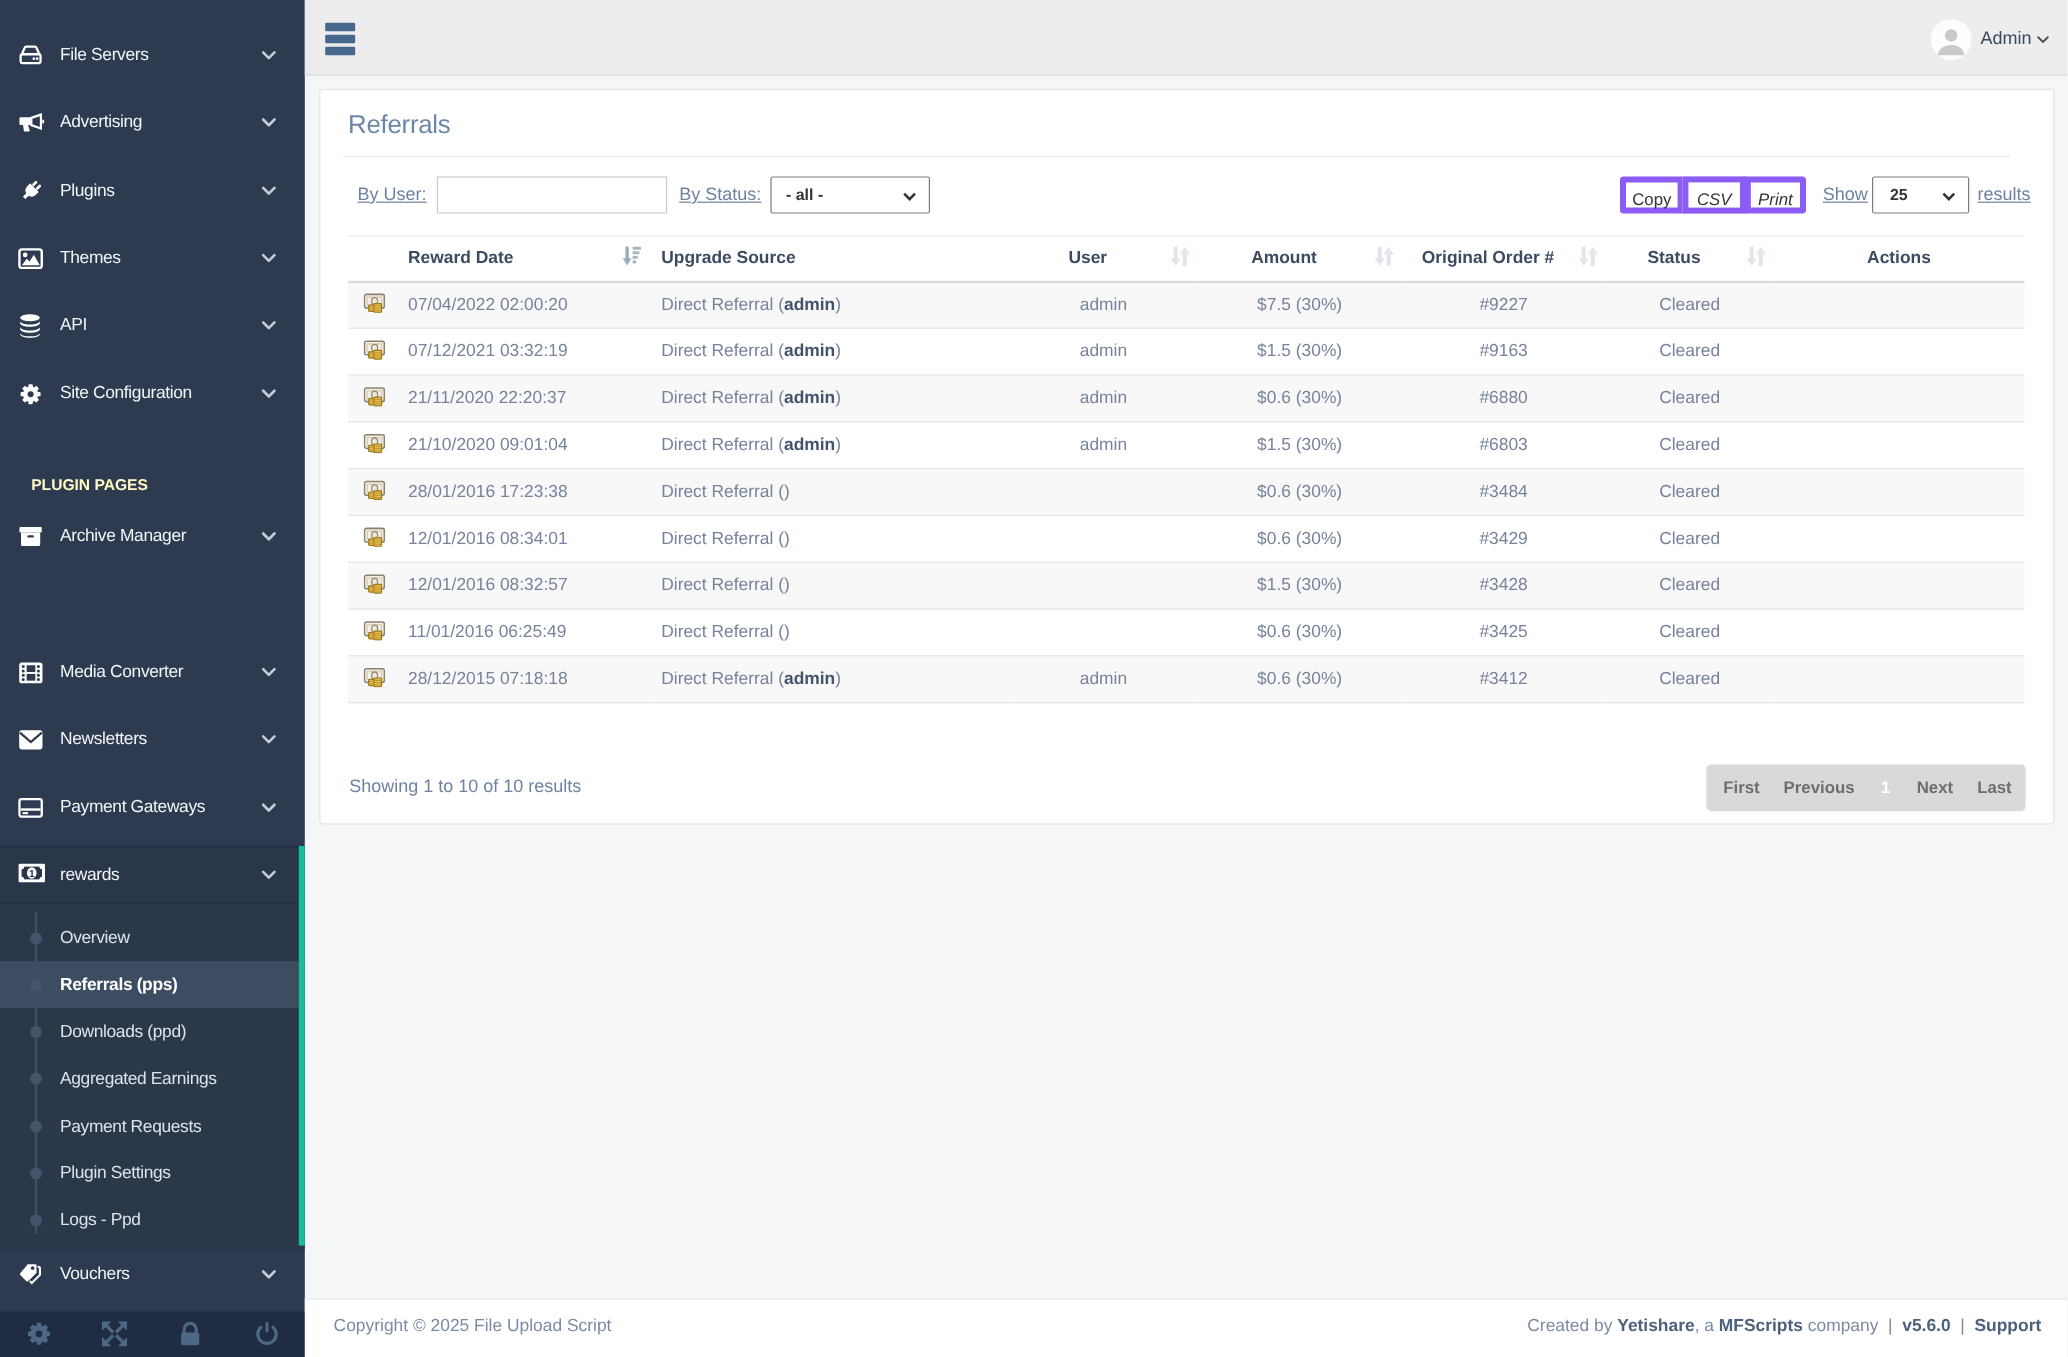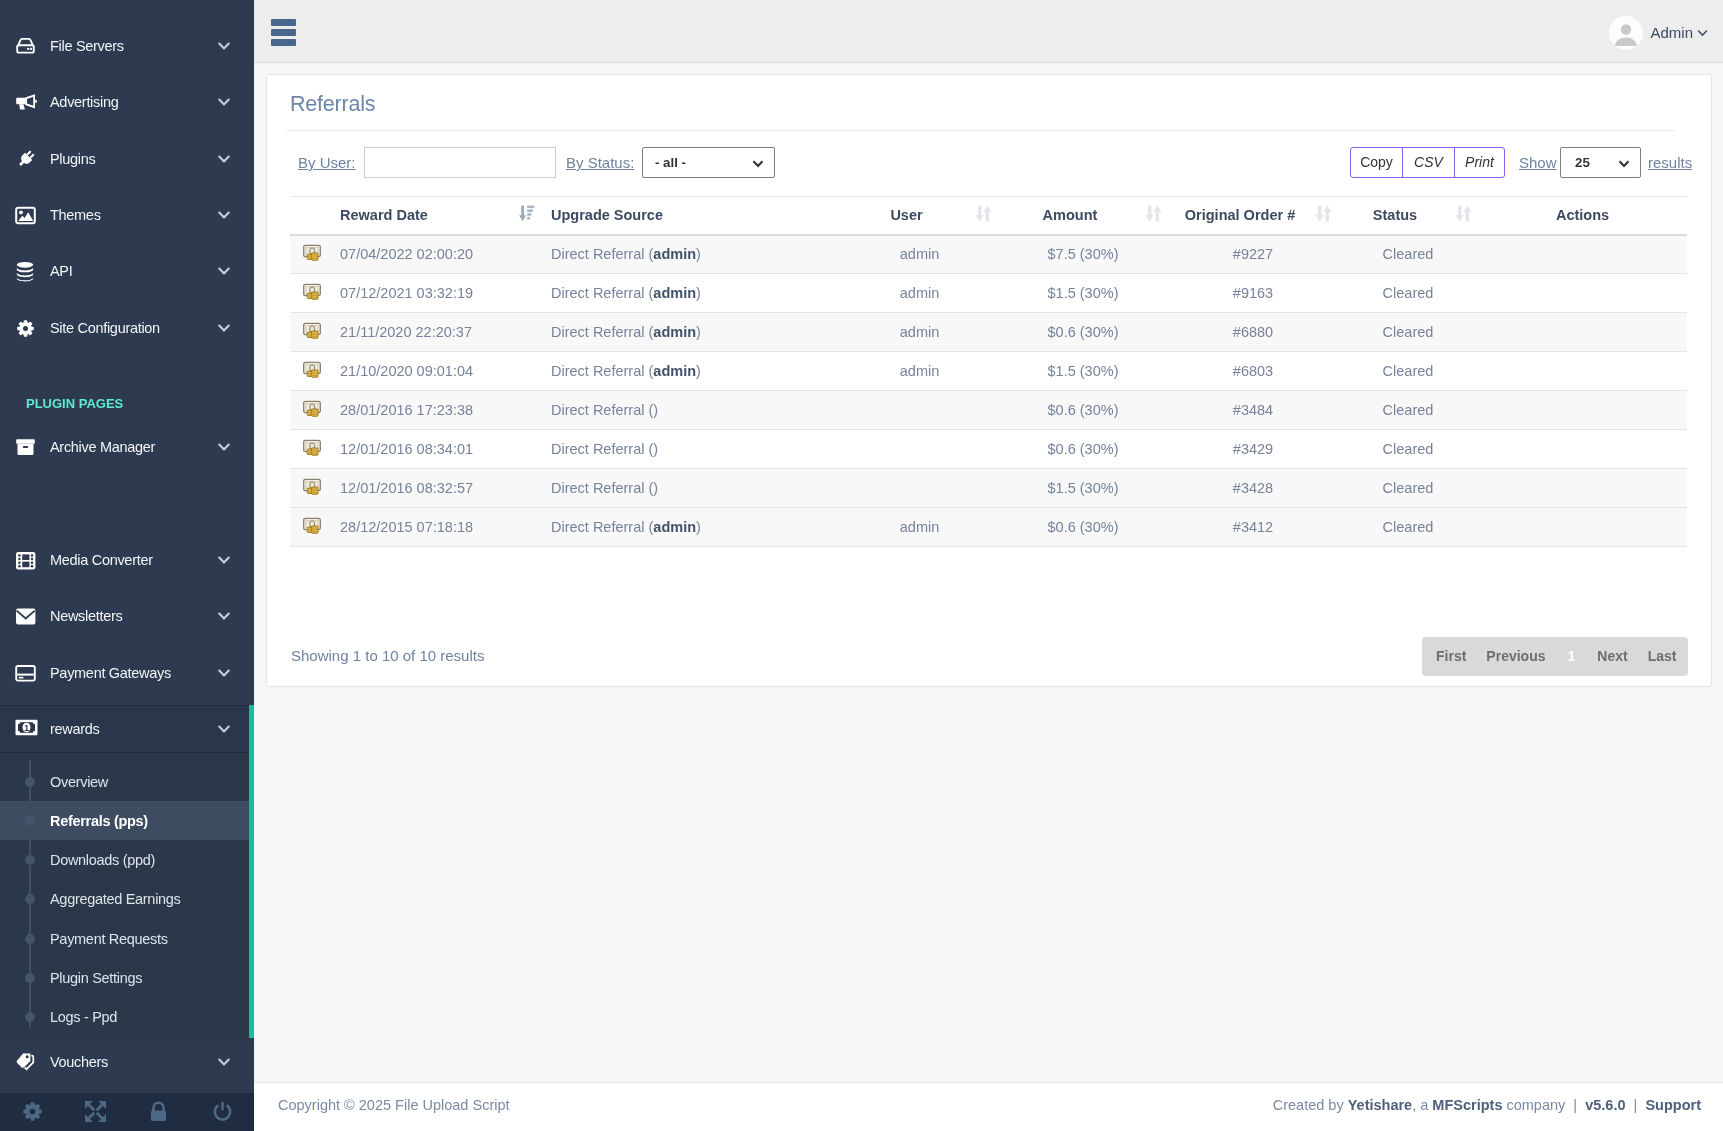--- a/index.html
+++ b/index.html
@@ -5,21 +5,21 @@
 * { margin:0; padding:0; box-sizing:border-box; }
 html,body { width:1723px; height:1131px; overflow:hidden; }
 body { font-family:"Liberation Sans", sans-serif; position:relative; background:#f5f6f7; }
 
 
 #sidebar { position:absolute; left:0; top:0; width:254px; height:1131px; background:#2d3a50; }
 .sitem { position:absolute; left:0; width:254px; height:56px; }
 .sitem .ic { position:absolute; left:15px; top:50%; margin-top:-10px; width:22px; height:21px; line-height:0; }
 .sitem .tx { position:absolute; left:50px; top:50%; margin-top:-9px; font-size:14.5px; letter-spacing:-0.3px; line-height:18px; color:#f2f4f7; }
 .sitem .ch { position:absolute; right:24px; top:50%; margin-top:-5px; line-height:0; }
-.seclabel { position:absolute; left:26px; top:396px; font-size:13px; font-weight:bold; letter-spacing:0; color:#5eead4; }
+.seclabel { position:absolute; left:26px; top:396px; font-size:13px; font-weight:bold; letter-spacing:0; color:#fef9c3; }
 #rewards-item { position:absolute; left:0; top:705px; width:254px; height:48px; background:#2a3649; border-top:1px solid #212c3d; border-bottom:1px solid #212c3d; }
 #submenu { position:absolute; left:0; top:753px; width:254px; height:288px; background:#2b3849; }
 #submenu .vline { position:absolute; left:29px; top:7px; width:1.5px; height:268px; background:#414f66; }
 .subitem { position:absolute; left:0; width:254px; height:39px; }
 .subitem .dot { position:absolute; left:25px; top:50%; margin-top:-5px; width:10px; height:10px; border-radius:50%; background:#45546a; }
 .subitem .tx { position:absolute; left:50px; top:50%; margin-top:-8px; font-size:14.5px; letter-spacing:-0.3px; line-height:17px; color:#dde3eb; }
 .subitem.active { background:#3d4c61; }
 .subitem.active .tx { font-weight:bold; color:#ffffff; }
 #greenbar { position:absolute; left:249px; top:705px; width:5px; height:333px; background:#1abc9c; }
 #sbbottom { position:absolute; left:0; top:1093px; width:254px; height:38px; background:#1f2c41; }
@@ -35,21 +35,21 @@
 
 
 #card { position:absolute; left:266px; top:74px; width:1446px; height:613px; background:#fff; border:1px solid #e2e5e9; border-radius:3px; }
 #h1 { position:absolute; left:23px; top:14px; font-size:21.5px; font-weight:normal; letter-spacing:-0.2px; line-height:30px; color:#6d86a8; }
 #hr1 { position:absolute; left:19px; top:55px; width:1389px; border-top:1px solid #e8eaed; }
 .flabel { position:absolute; top:72px; height:31px; line-height:31px; font-size:15px; color:#6f82a0;text-decoration:underline; }
 #byuser-input { position:absolute; left:97px; top:72px; width:192px; height:31px; border:1px solid #cccccc; background:#fff; }
 .sel { position:absolute; top:72px; height:31px; border:1px solid #7d7d7d; border-radius:2px; background:#fff; font-size:13.3px; font-weight:bold; color:#333; line-height:29px; }
 .sel .chv { position:absolute; right:10px; top:12px; line-height:0; }
 #btngroup { position:absolute; left:1083px; top:72px; height:31px; }
-#btngroup span { display:inline-block; height:31px; line-height:29px; padding:0; text-align:center; background:#fff; border:1px solid #8b5cf6; font-size:14px; font-weight:400; color:#333; vertical-align:top; }
+#btngroup span { display:inline-block; height:31px; line-height:29px; padding:0; text-align:center; background:#fff; border:5px solid #8b5cf6; font-size:14px; font-weight:400; color:#333; vertical-align:top; }
 #btngroup span+span { margin-left:-1px;font-style:italic; }
 #btn-copy { width:53px; border-radius:3px 0 0 3px; }
 #btn-csv { width:53px; }
 #btn-print { width:51px; border-radius:0 3px 3px 0; }
 
 
 #tbl { position:absolute; left:23px; top:121px; width:1397px; border-collapse:collapse; table-layout:fixed; }
 #tbl th { border-top:1px solid #eaeaea; height:38px; font-size:14.5px; font-weight:bold; color:#3c4b61; border-bottom:2px solid #d8dce0; position:relative; }
 #tbl th.l { text-align:left; padding-left:10px; }
 #tbl th.c { text-align:center; padding-right:26px; }
@@ -520,20 +520,37 @@
               <path d="M4.5 12 h4.6 M4.5 13.8 h4.6 M9 11 h5.6 M9 12.8 h5.6 M9 14.6 h5.6" stroke="#bd9430" stroke-width="0.8"></path>
             </svg></td>
           <td class="l">12/01/2016 08:32:57</td>
           <td class="l">Direct Referral ()</td>
           <td class="c"></td>
           <td class="c">$1.5 (30%)</td>
           <td class="c">#3428</td>
           <td class="c">Cleared</td>
           <td></td>
         </tr>
+    <tr class="even">
+          <td style="text-align:center"><svg width="18" height="17" viewBox="0 0 18 17" style="margin-left:4px">
+              <rect x="0.7" y="1.3" width="16.6" height="11.4" rx="1.8" fill="#f4efe3" stroke="#8a8170" stroke-width="1.3"></rect>
+              <rect x="3" y="3.6" width="12" height="6.8" fill="none" stroke="#d8cfba" stroke-width="1.2"></rect>
+              <ellipse cx="9.2" cy="7" rx="2.5" ry="3" fill="#efe9db" stroke="#938b76" stroke-width="1.1"></ellipse>
+              <rect x="4.2" y="10.2" width="5.2" height="5.2" rx="0.7" fill="#e8bd4e" stroke="#9a7a20" stroke-width="1"></rect>
+              <rect x="8.6" y="9" width="6.4" height="7.2" rx="0.7" fill="#e8bd4e" stroke="#9a7a20" stroke-width="1"></rect>
+              <path d="M4.5 12 h4.6 M4.5 13.8 h4.6 M9 11 h5.6 M9 12.8 h5.6 M9 14.6 h5.6" stroke="#bd9430" stroke-width="0.8"></path>
+            </svg></td>
+          <td class="l">11/01/2016 06:25:49</td>
+          <td class="l">Direct Referral ()</td>
+          <td class="c"></td>
+          <td class="c">$0.6 (30%)</td>
+          <td class="c">#3425</td>
+          <td class="c">Cleared</td>
+          <td></td>
+        </tr>
     <tr class="odd">
           <td style="text-align:center"><svg width="18" height="17" viewBox="0 0 18 17" style="margin-left:4px">
               <rect x="0.7" y="1.3" width="16.6" height="11.4" rx="1.8" fill="#f4efe3" stroke="#8a8170" stroke-width="1.3"></rect>
               <rect x="3" y="3.6" width="12" height="6.8" fill="none" stroke="#d8cfba" stroke-width="1.2"></rect>
               <ellipse cx="9.2" cy="7" rx="2.5" ry="3" fill="#efe9db" stroke="#938b76" stroke-width="1.1"></ellipse>
               <rect x="4.2" y="10.2" width="5.2" height="5.2" rx="0.7" fill="#e8bd4e" stroke="#9a7a20" stroke-width="1"></rect>
               <rect x="8.6" y="9" width="6.4" height="7.2" rx="0.7" fill="#e8bd4e" stroke="#9a7a20" stroke-width="1"></rect>
               <path d="M4.5 12 h4.6 M4.5 13.8 h4.6 M9 11 h5.6 M9 12.8 h5.6 M9 14.6 h5.6" stroke="#bd9430" stroke-width="0.8"></path>
             </svg></td>
           <td class="l">28/12/2015 07:18:18</td>

